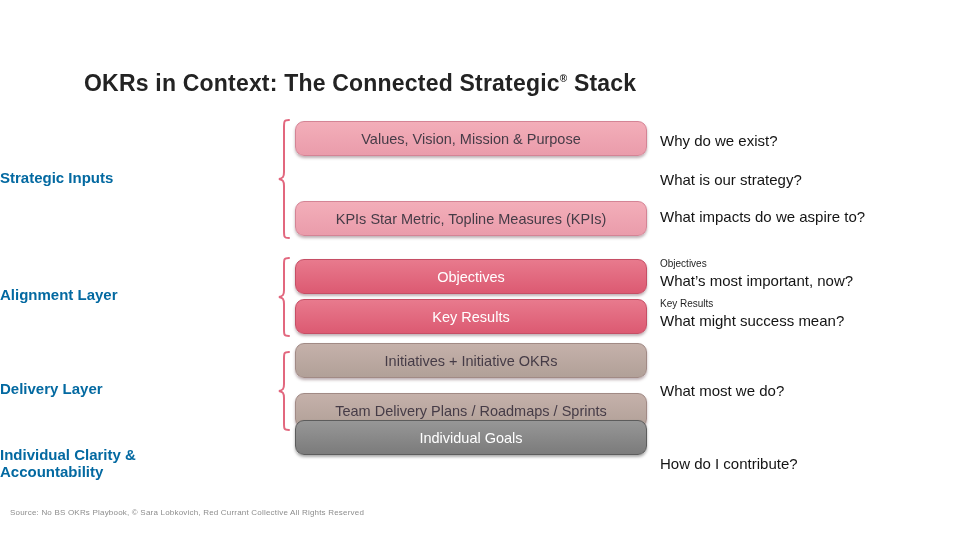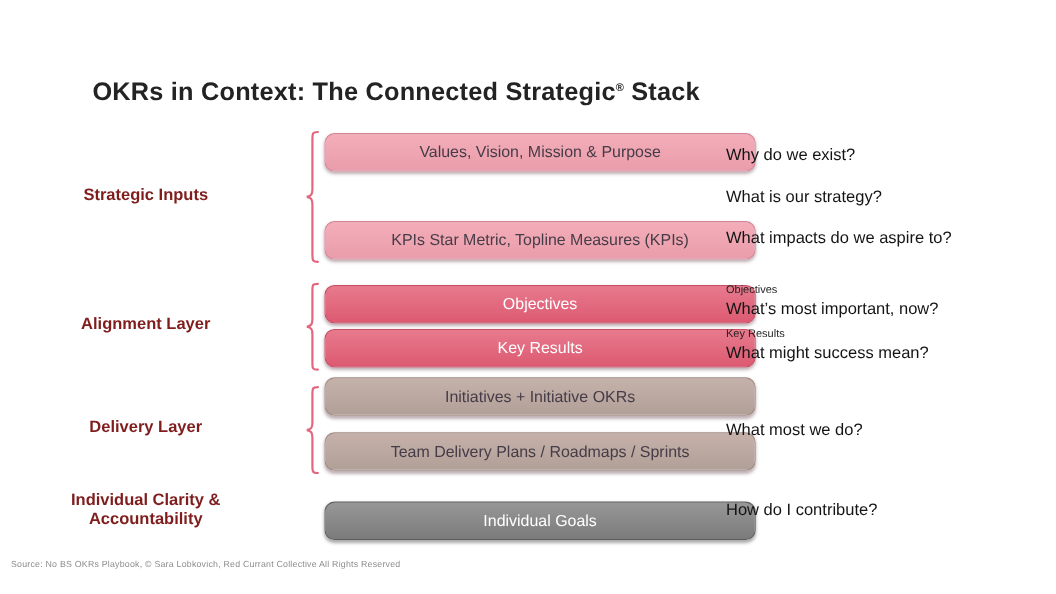--- a/index.html
+++ b/index.html
@@ -25,35 +25,35 @@
     letter-spacing: 0.2px;
   }
   .title sup {
     font-size: 10px;
     vertical-align: super;
   }
   .side-label {
     position: absolute;
     left: 0;
     width: 265px;
-    text-align: center;
+    text-align: left;
     font-size: 15px;
     font-weight: 700;
-    color: #7f1d1d;
+    color: #0369a1;
     line-height: 17px;
   }
   .brace {
     position: absolute;
     left: 276px;
     width: 16px;
   }
   .box {
     position: absolute;
     left: 295px;
-    width: 392px;
+    width: 352px;
     height: 35px;
     border-radius: 9px;
     border: 1px solid;
     display: flex;
     align-items: center;
     justify-content: center;
     font-size: 14.5px;
     box-shadow: 0 2px 3px rgba(70, 30, 40, 0.35);
     box-sizing: border-box;
     padding: 0 0;
@@ -132,21 +132,21 @@
 
   <div class="box box-pink" style="top:121px">Values, Vision, Mission &amp; Purpose</div>
   <div class="box box-pink" style="top:201px">KPIs Star Metric, Topline Measures (KPIs)</div>
 
   <div class="box box-rose" style="top:259px">Objectives</div>
   <div class="box box-rose" style="top:299px">Key Results</div>
 
   <div class="box box-taupe" style="top:343px">Initiatives + Initiative OKRs</div>
   <div class="box box-taupe" style="top:393px">Team Delivery Plans / Roadmaps / Sprints</div>
 
-  <div class="box box-gray" style="top:456px">Individual Goals</div>
+  <div class="box box-gray" style="top:420px">Individual Goals</div>
 
   <div class="q" style="top:131px">Why do we exist?</div>
   <div class="q" style="top:170px">What is our strategy?</div>
   <div class="q" style="top:207px">What impacts do we aspire to?</div>
 
   <div class="q-tag" style="top:258px">Objectives</div>
   <div class="q" style="top:271px">What’s most important, now?</div>
   <div class="q-tag" style="top:298px">Key Results</div>
   <div class="q" style="top:311px">What might success mean?</div>
 

